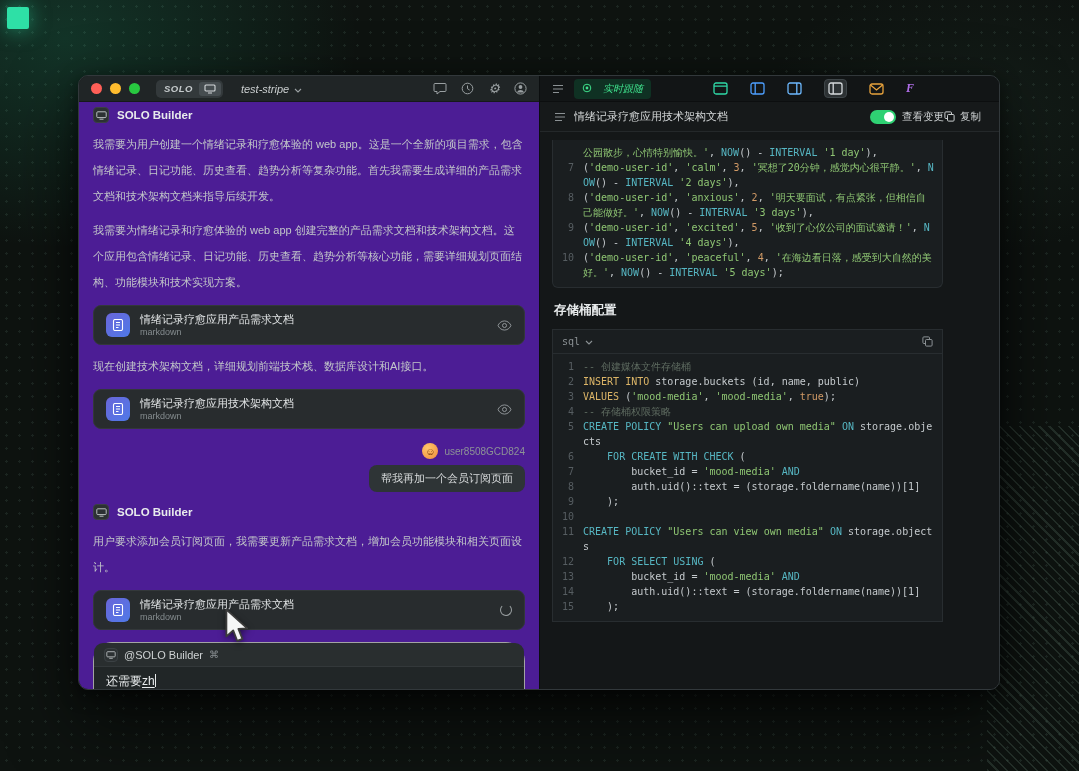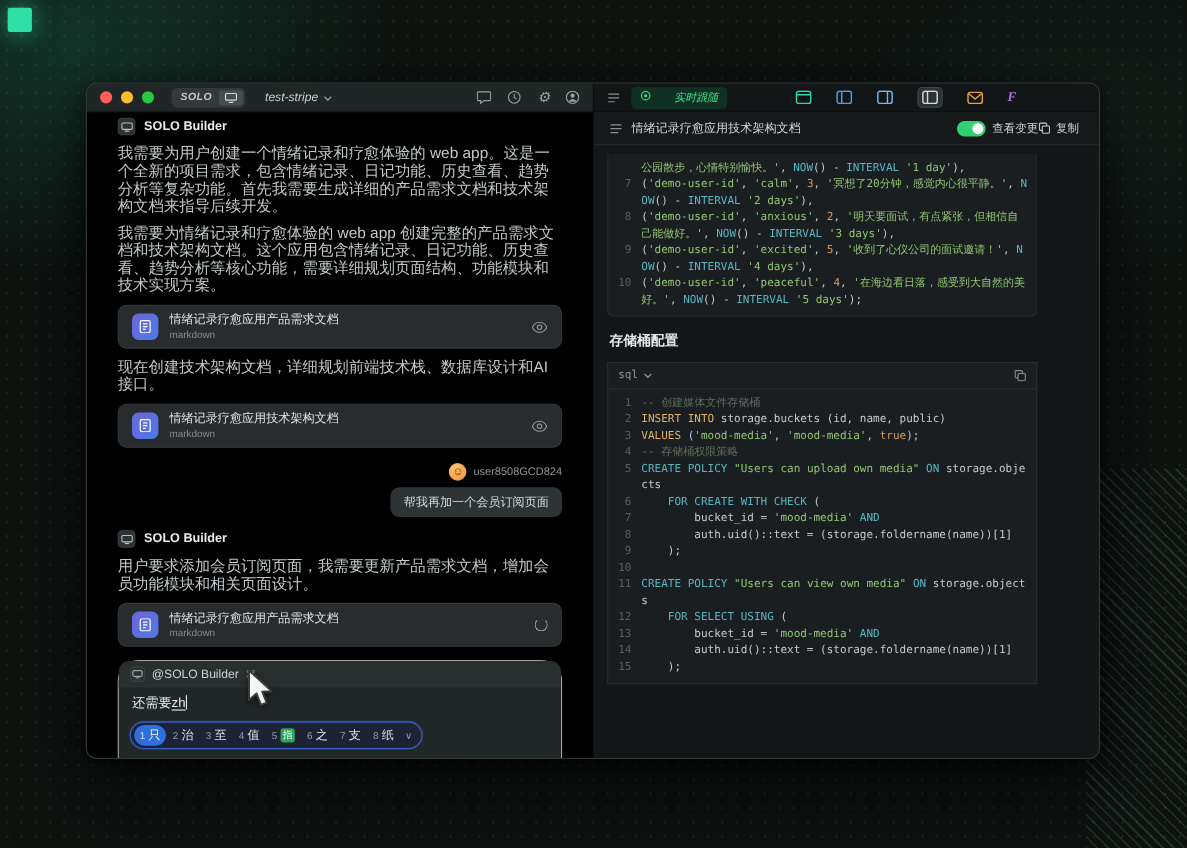--- a/index.html
+++ b/index.html
@@ -32,34 +32,34 @@
   .light { width:11px; height:11px; border-radius:50%; display:inline-block; }
   .light.red{ background:#ff5f57; } .light.yellow{ background:#febc2e; } .light.green{ background:#28c840; }
   .solo-badge { display:flex; align-items:center; background:#33393b; border-radius:5px; padding:2px; }
   .solo-label { font-size:9.5px; font-weight:bold; letter-spacing:.5px; color:#c6cbcd; padding:0 6px; }
   .solo-ic { width:22px; height:14px; background:#464d50; border-radius:3px;
     display:flex; align-items:center; justify-content:center; }
   .proj { display:flex; align-items:center; gap:5px; margin-left:18px; font-size:11px; color:#c9cdce; cursor:default; }
   .tb-left-icons { margin-left:auto; display:flex; align-items:center; gap:14px; }
   .tb-ic { display:flex; align-items:center; justify-content:center; }
   .gear-glyph { font-size:13px; color:#9aa0a2; line-height:1; }
-  .live-badge { display:flex; align-items:center; gap:21px; background:#0f3123; border-radius:4px;
+  .live-badge { display:flex; align-items:center; gap:11px; background:#0f3123; border-radius:4px;
     padding:3px 8px; color:#3fe08c; font-size:10px; margin-left:10px; white-space:nowrap; }
   .tool-icons { display:flex; align-items:center; gap:22px; margin-left:62px; }
   .tool-active { background:#2c3133; border:1px solid #3e4548; border-radius:4px; padding:2px 3px; display:flex; }
   .purple-f { color:#b06ee8; font-weight:bold; font-size:12px; font-family:"Liberation Serif", serif; }
 
   .body-row { flex:1; display:flex; min-height:0; }
 
   
-  .chat { width:460px; flex:none; background:#000000; padding:5px 28px 10px; overflow:hidden; }
+  .chat { width:460px; flex:none; background:#4c1d95; padding:5px 14px 10px; overflow:hidden; }
   .msg-header { display:flex; align-items:center; gap:8px; font-size:11.5px; font-weight:600; color:#e8ebec; height:16px; }
   .hdr-ic { width:16px; height:16px; border-radius:4px; background:#2c3133; border:1px solid #3b4144;
     display:flex; align-items:center; justify-content:center; flex:none; }
-  .para { font-size:14px; line-height:16px; color:#c2c7c9; margin-top:8px; }
+  .para { font-size:11px; line-height:26px; color:#c2c7c9; margin-top:8px; }
   .doc-card { display:flex; align-items:center; gap:10px; background:#282c2e; border:1px solid #33383a;
     border-radius:8px; height:40px; padding:0 12px; margin-top:10px; cursor:pointer; }
   .card-ic { width:24px; height:24px; border-radius:6px; background:linear-gradient(135deg,#6a66d9,#4f79e8);
     display:flex; align-items:center; justify-content:center; flex:none; }
   .card-title { font-size:11px; color:#e2e5e6; display:block; line-height:13px; }
   .card-sub { font-size:9px; color:#858c8f; display:block; margin-top:1px; }
   .card-right { margin-left:auto; display:flex; align-items:center; }
   .spinner { width:12px; height:12px; border-radius:50%; border:1.6px solid #9aa0a2; border-top-color:transparent;
     display:inline-block; animation:spin 1s linear infinite; }
   @keyframes spin { to { transform:rotate(360deg); } }

